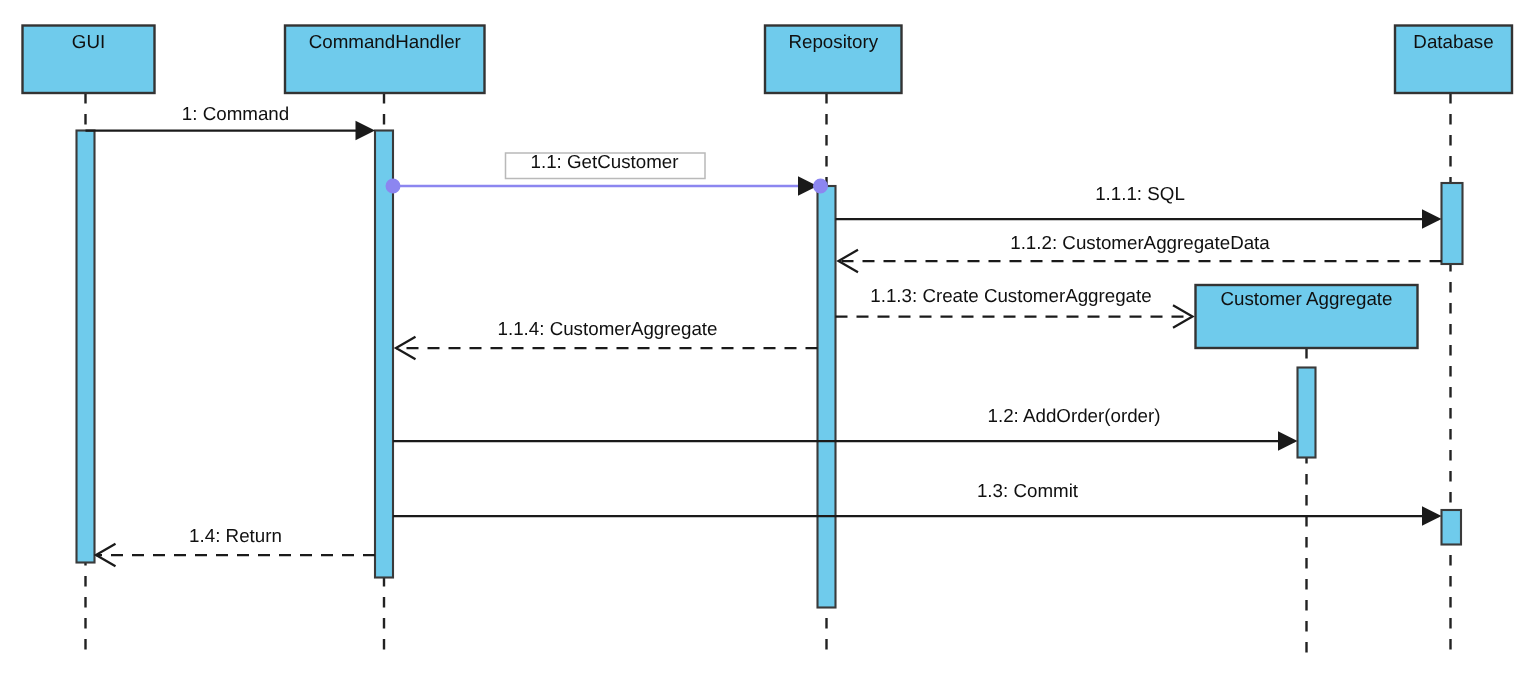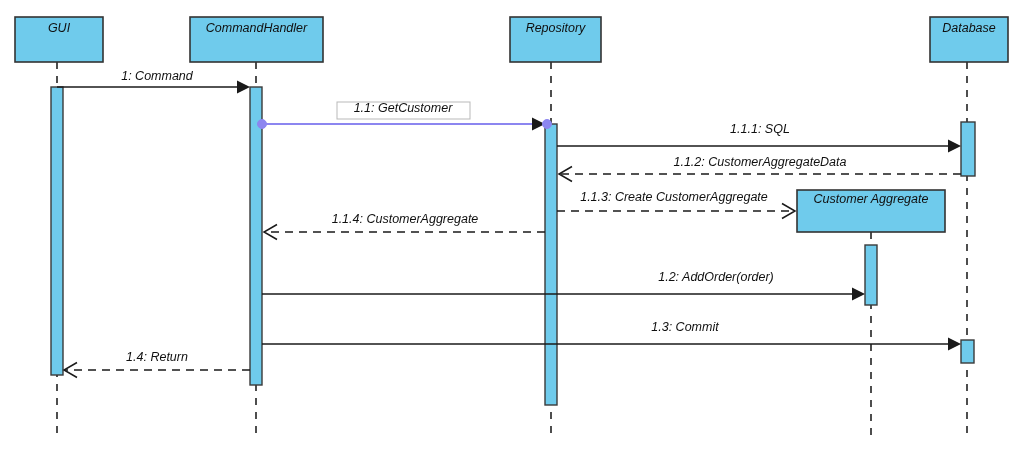--- a/index.html
+++ b/index.html
@@ -10,21 +10,20 @@
   body {
     width: 1024px;
     height: 450px;
     overflow: hidden;
     font-family: "Liberation Sans", sans-serif;
   }
   #diagram-root {
     position: relative;
     width: 1024px;
     height: 450px;
-    font-style: italic;
   }
   svg.seq {
     display: block;
     width: 1024px;
     height: 450px;
   }
   .lifeline-box {
     fill: #6FCBEC;
     stroke: #333333;
     stroke-width: 1.6;

